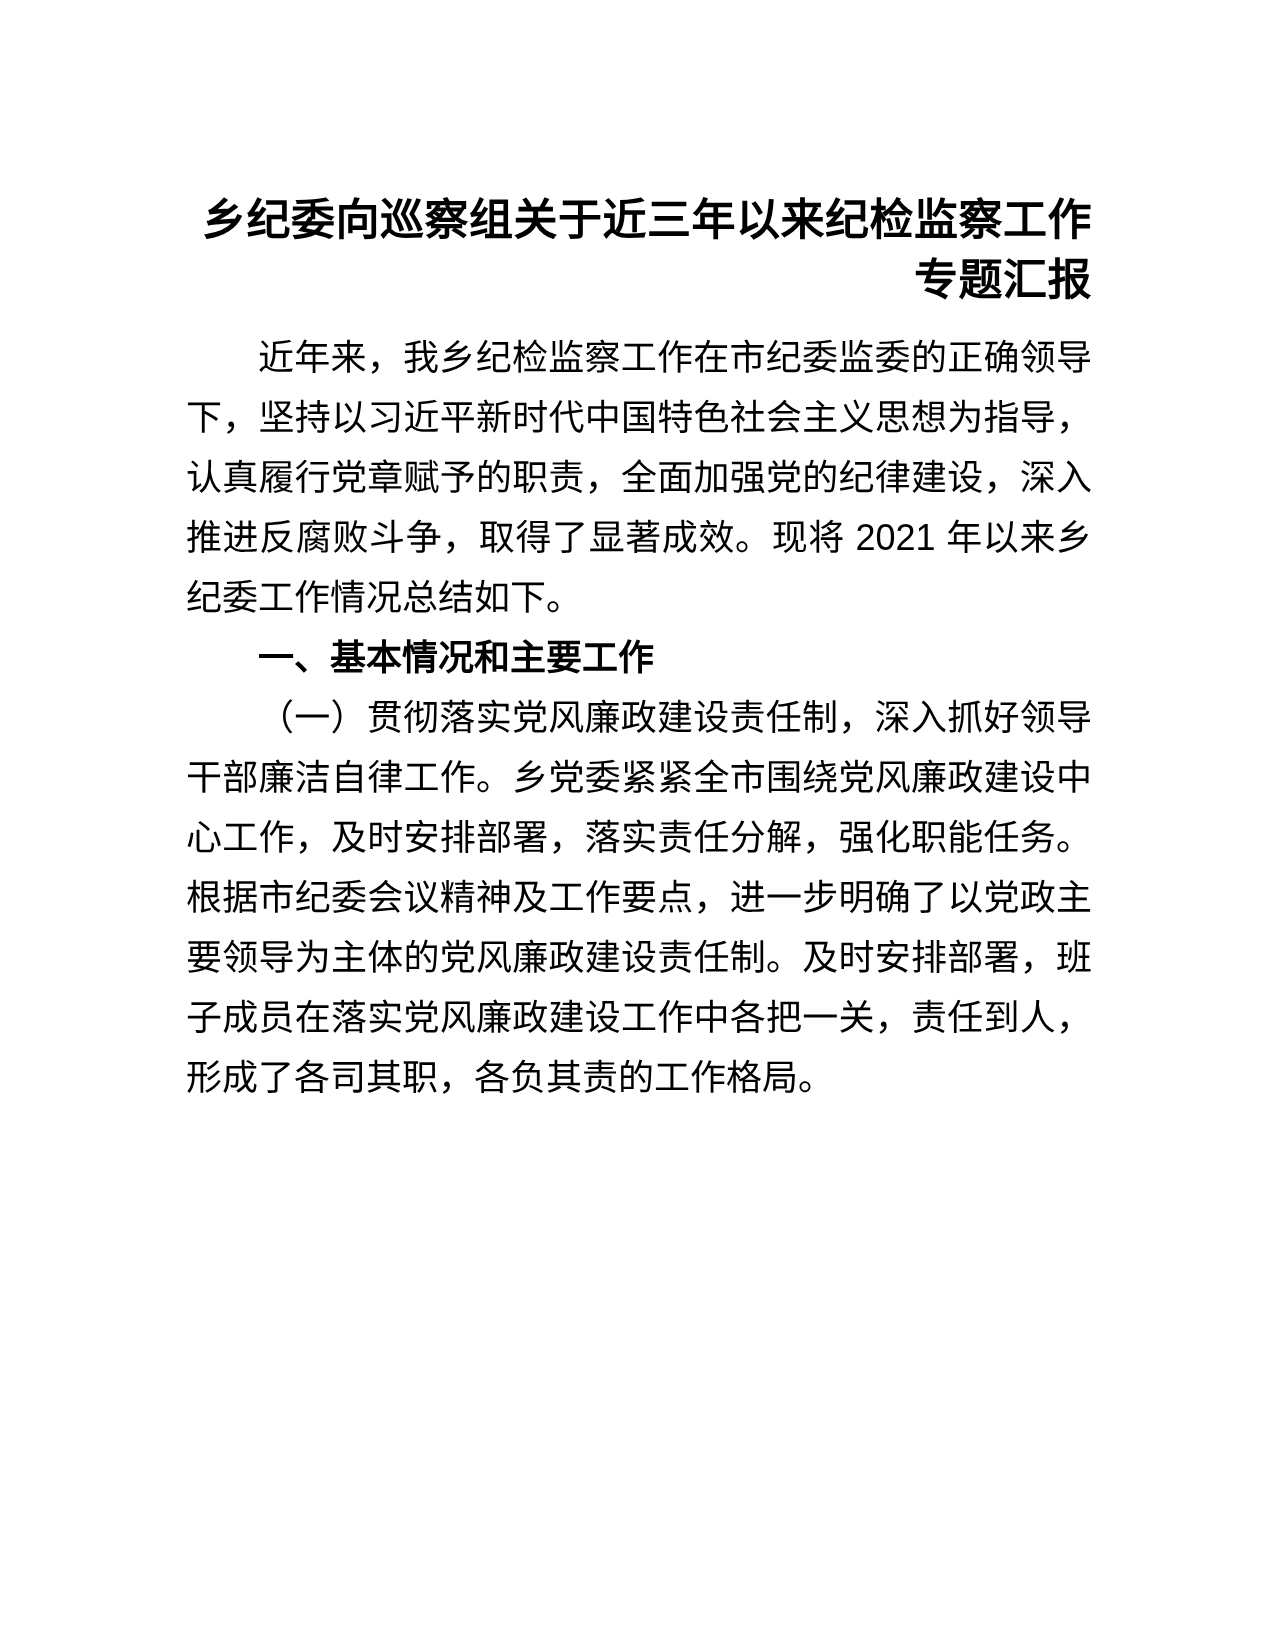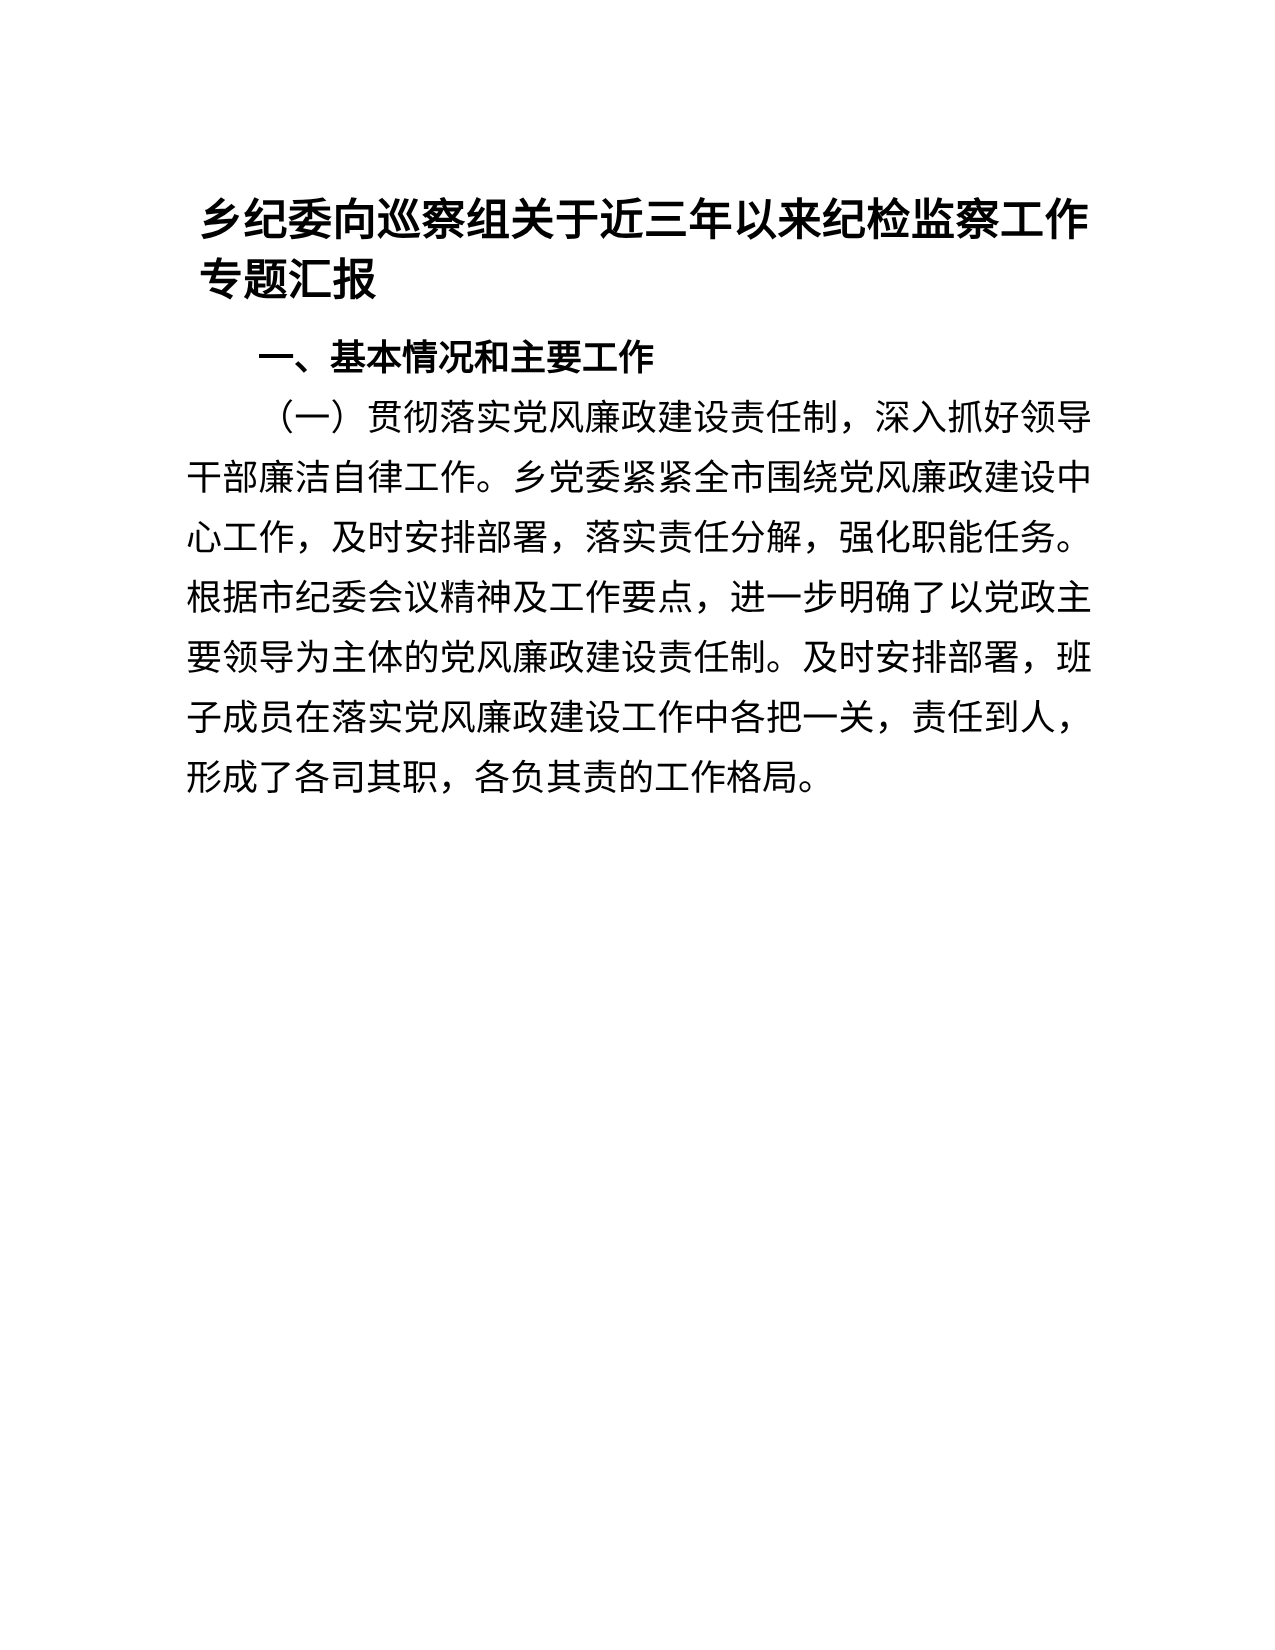--- a/index.html
+++ b/index.html
@@ -24,23 +24,23 @@
   .doc-body {
     position: absolute;
     left: 186px;
     top: 190px;
     width: 906px;
   }
   .doc-title {
     font-size: 44px;
     font-weight: 700;
     line-height: 60px;
-    text-align: left;
+    text-align: right;
     letter-spacing: 0.5px;
-    margin: 0 0 6px 13px;
+    margin: 0 0 6px 0;
     padding: 0;
     color: #000000;
   }
   .para {
     font-size: 36px;
     line-height: 60px;
     text-align: justify;
     text-justify: inter-ideograph;
     text-indent: 2em;
     margin: 0;
@@ -58,20 +58,21 @@
 </head>
 <body>
 
 <div class="page">
   <div class="doc-body">
 
     <h1 class="doc-title">乡纪委向巡察组关于近三年以来纪检监察工作专题汇报</h1>
 
     <div class="spacer-sm"></div>
 
+    <p class="para">近年来，我乡纪检监察工作在市纪委监委的正确领导下，坚持以习近平新时代中国特色社会主义思想为指导，认真履行党章赋予的职责，全面加强党的纪律建设，深入推进反腐败斗争，取得了显著成效。现将 2021 年以来乡纪委工作情况总结如下。</p>
 
     <p class="para heading">一、基本情况和主要工作</p>
 
     <p class="para">（一）贯彻落实党风廉政建设责任制，深入抓好领导干部廉洁自律工作。乡党委紧紧全市围绕党风廉政建设中心工作，及时安排部署，落实责任分解，强化职能任务。根据市纪委会议精神及工作要点，进一步明确了以党政主要领导为主体的党风廉政建设责任制。及时安排部署，班子成员在落实党风廉政建设工作中各把一关，责任到人，形成了各司其职，各负其责的工作格局。</p>
 
 
   </div>
 </div>
 
 </body></html>

